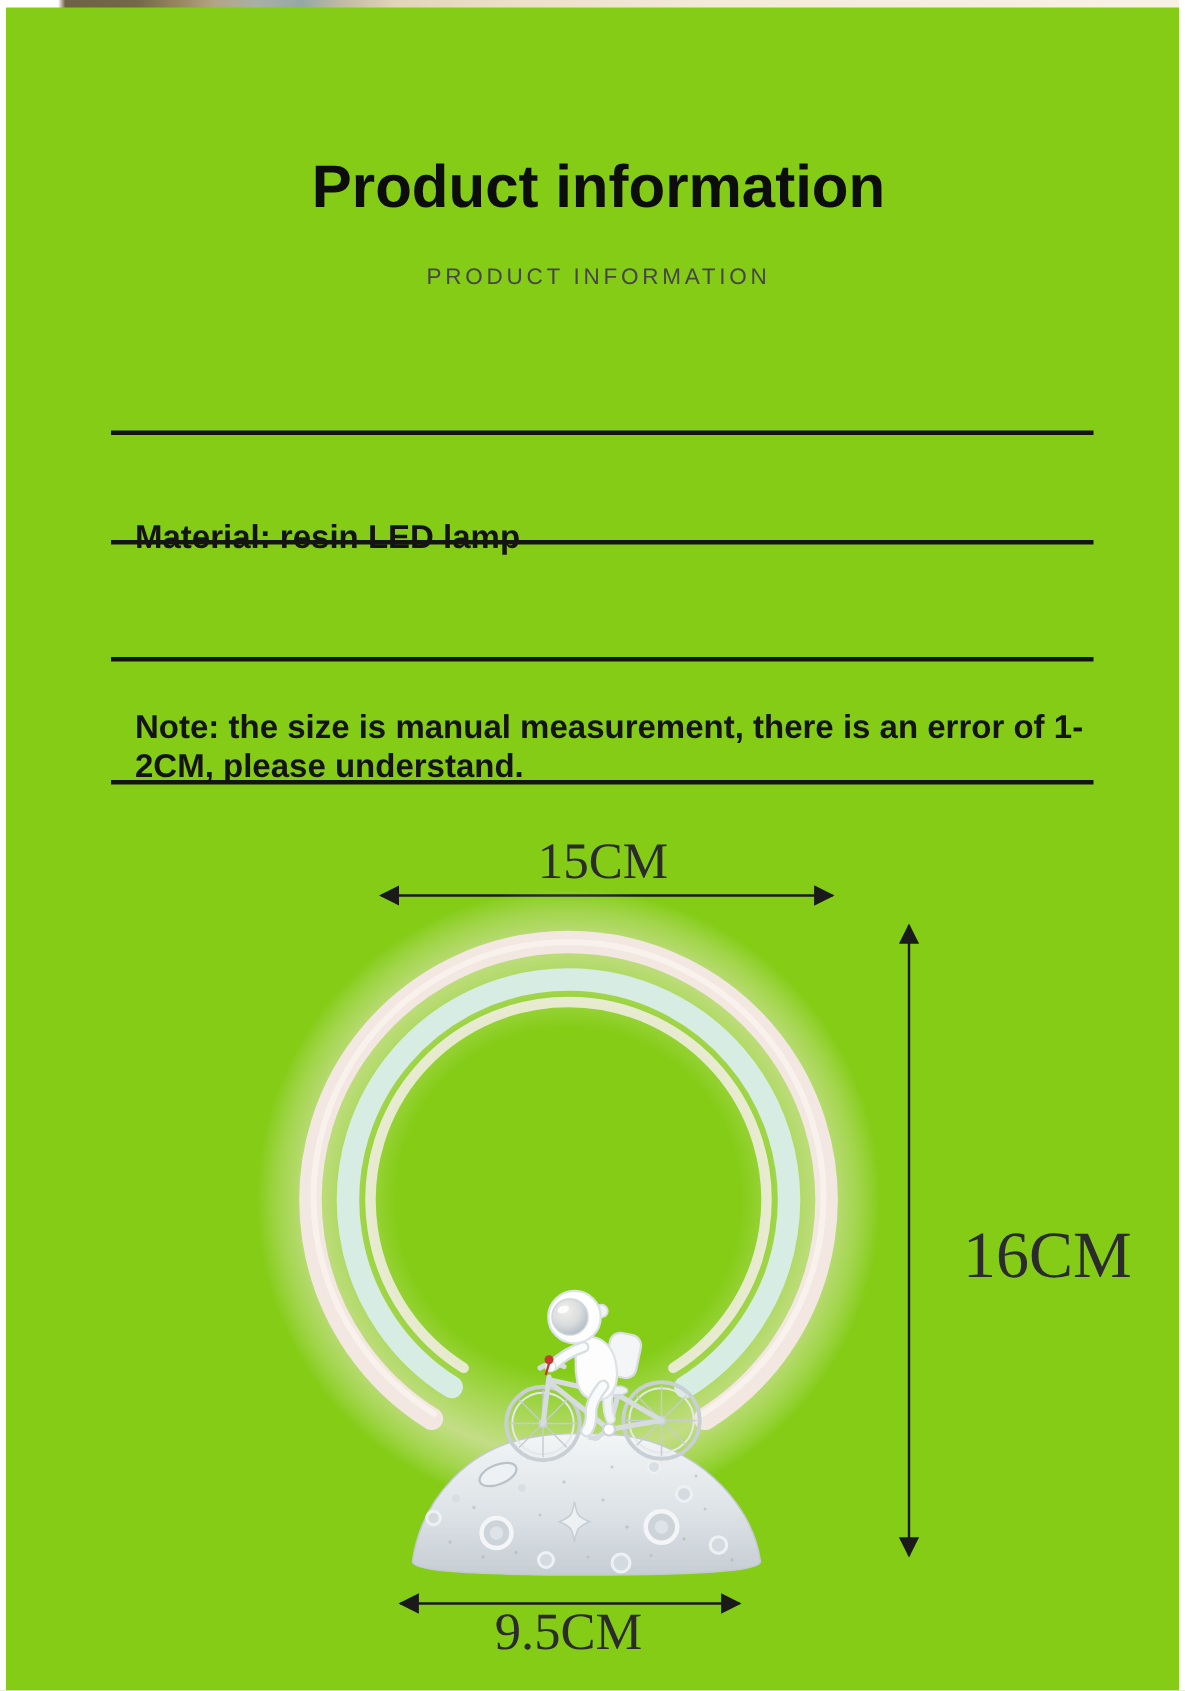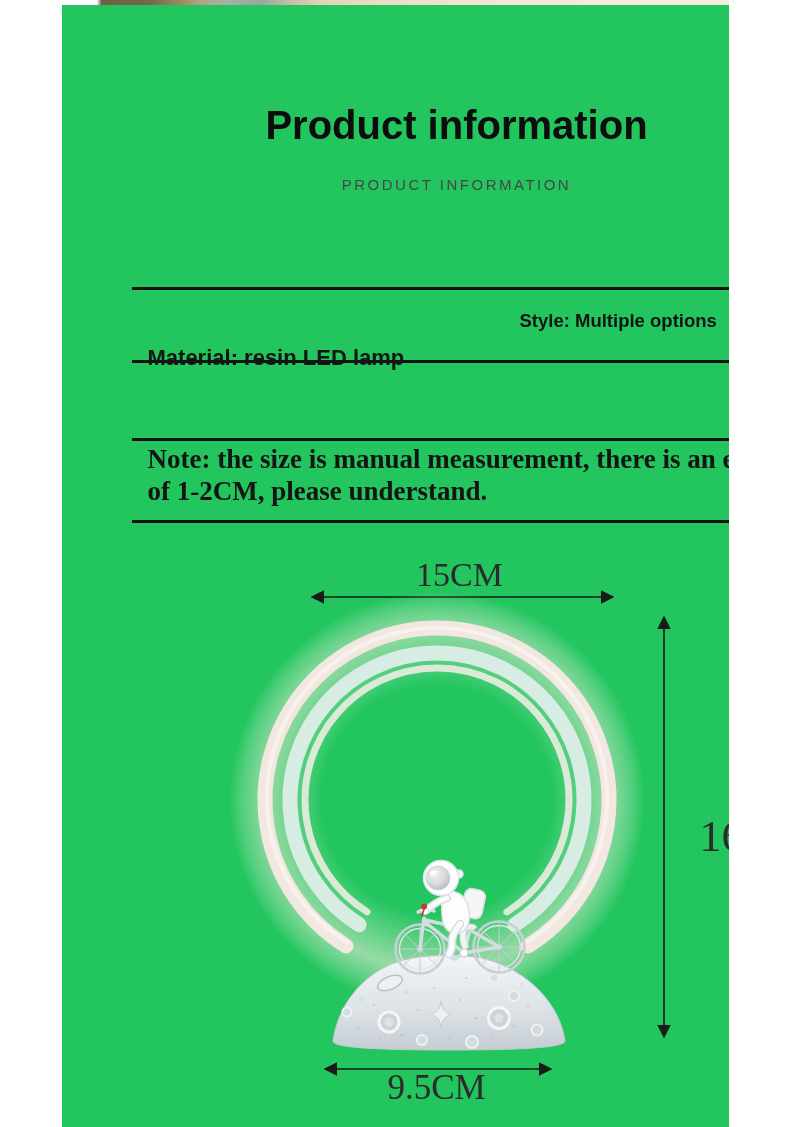--- a/index.html
+++ b/index.html
@@ -1,18 +1,18 @@
 <!DOCTYPE html>
 <html><head>
 <meta charset="utf-8">
 <style>
   html,body{margin:0;padding:0;background:#ffffff;}
   .page{
-    position:relative;width:667px;height:1127px;margin:0 auto;
-    background:#22c55e;overflow:hidden;
+    position:relative;width:782px;height:1127px;margin:0 auto;
+    background:#84cc16;overflow:hidden;
     font-family:"Liberation Sans",sans-serif;color:#151515;
   }
   
   .top-strip{
     position:absolute;top:0;left:0;width:790px;height:5px;
     background:linear-gradient(90deg,
       #ffffff 0%, #ffffff 4.4%, #6e6146 5%, #746849 11%, #97855f 14.5%,
       #b3a484 17.5%, #a9b0a4 21%, #96a8a4 25%, #c2bba4 28.5%,
       #e3d5ba 33%, #ecdfc8 42%, #f3ead9 60%, #f8f2e6 100%);
   }
@@ -24,21 +24,21 @@
   .subtitle{
     position:absolute;top:176px;left:0;width:790px;text-align:center;
     font-size:15px;font-weight:400;letter-spacing:2.5px;color:#464646;
   }
   
   .spec{position:absolute;left:86px;font-weight:700;color:#141414;}
   .spec-product-name{top:245px;font-size:17.5px;}
   .spec-material{top:305px;font-size:22px;margin-top:40px;}
   .spec-style{top:310px;left:458px;font-size:18.5px;}
   .spec-application{top:390px;font-size:16.5px;}
-  .spec-note{top:443px;font-size:27px;width:640px;line-height:1.2;font-family:Liberation Serif, serif;}
+  .spec-note{top:472px;font-size:22px;width:640px;line-height:1.2;}
   .rule{position:absolute;left:70px;width:655px;height:3px;background:#141414;}
   .rule1{top:287px;}
   .rule2{top:360px;}
   .rule3{top:438px;}
   .rule4{top:520px;}
   
   .figure{position:absolute;top:540px;left:0;width:790px;height:587px;}
   .figure svg{position:absolute;top:0;left:0;}
   .dim-label{
     position:absolute;font-family:"Liberation Serif","DejaVu Serif",serif;
@@ -53,21 +53,20 @@
 
 <div class="page">
 
   <div class="top-strip"></div>
 
   <div class="title">Product information</div>
   <div class="subtitle">PRODUCT INFORMATION</div>
 
   <div class="rule rule1"></div>
   <div class="spec spec-material">Material: resin LED lamp</div>
-  <div class="spec spec-style">Style: Multiple options</div>
   <div class="rule rule2"></div>
   <div class="rule rule3"></div>
   <div class="spec spec-note">Note: the size is manual measurement, there is an error of 1-2CM, please understand.</div>
   <div class="rule rule4"></div>
 
   <div class="figure">
     <svg width="790" height="587" viewBox="0 0 790 587">
       <defs>
         <marker id="ah" viewBox="0 0 10 10" refX="9" refY="5" markerWidth="8.5" markerHeight="8.5" orient="auto-start-reverse">
           <path d="M0,0 L10,5 L0,10 z" fill="#1a1a1a"></path>

